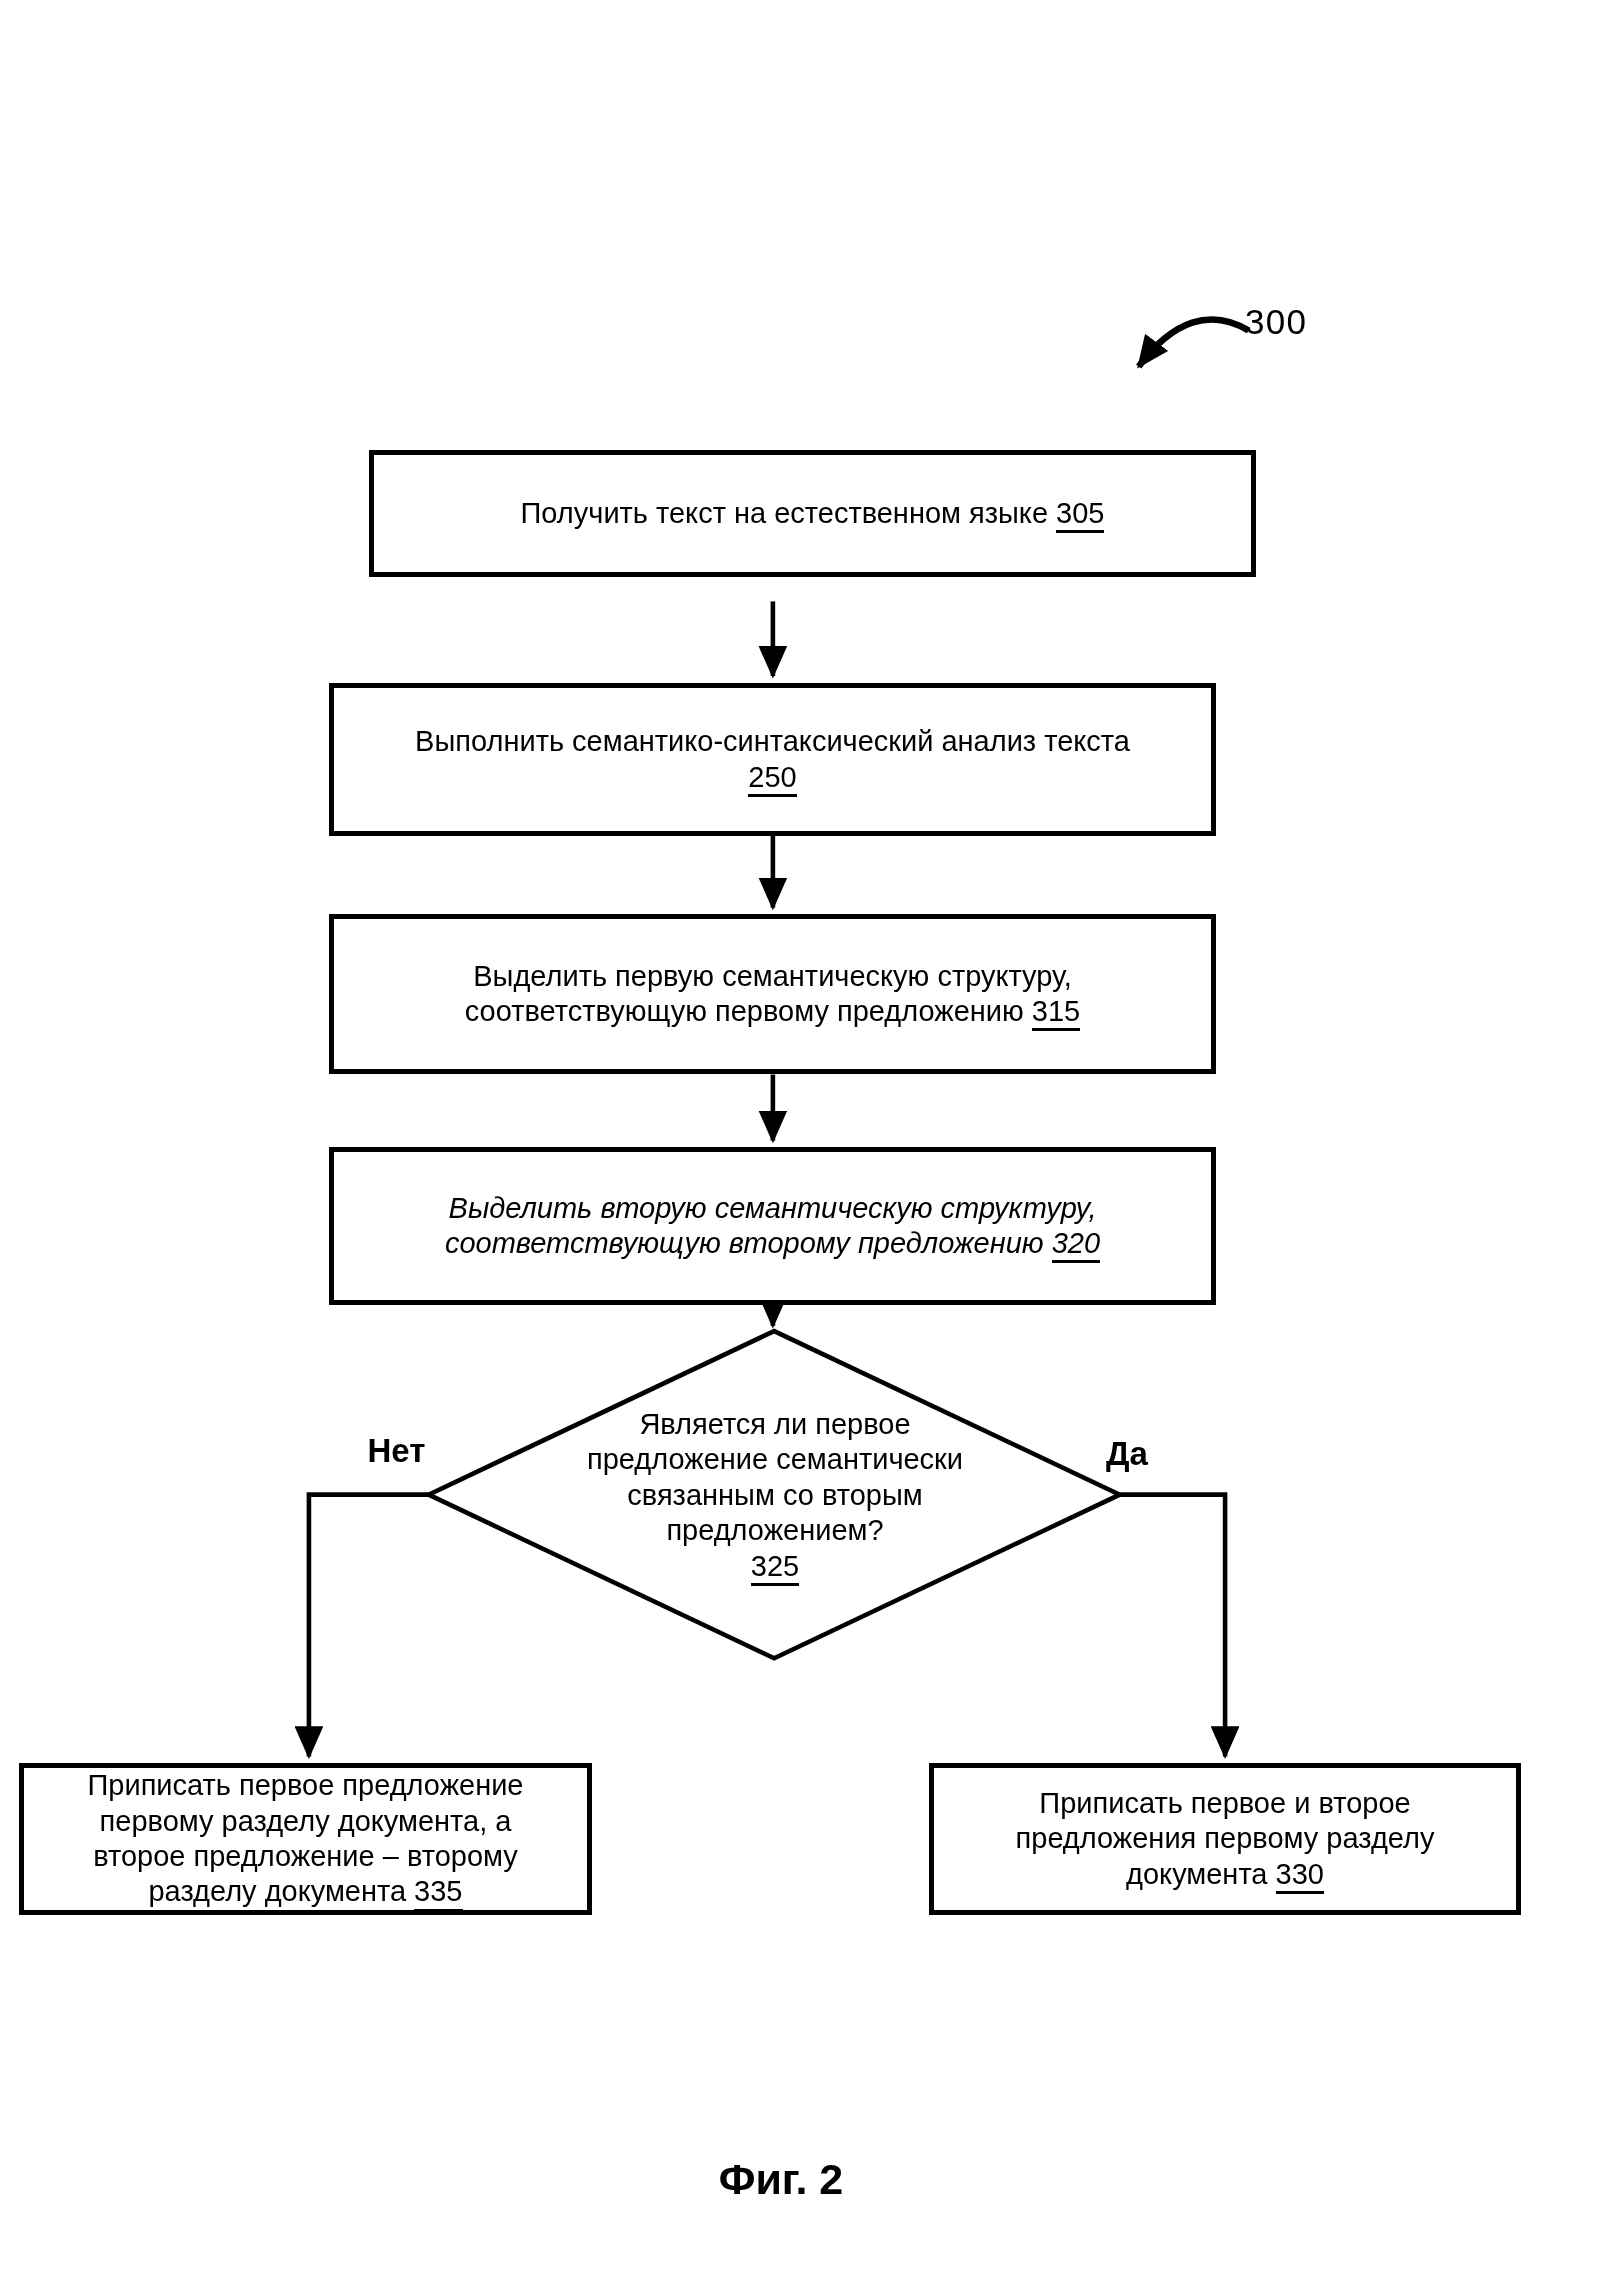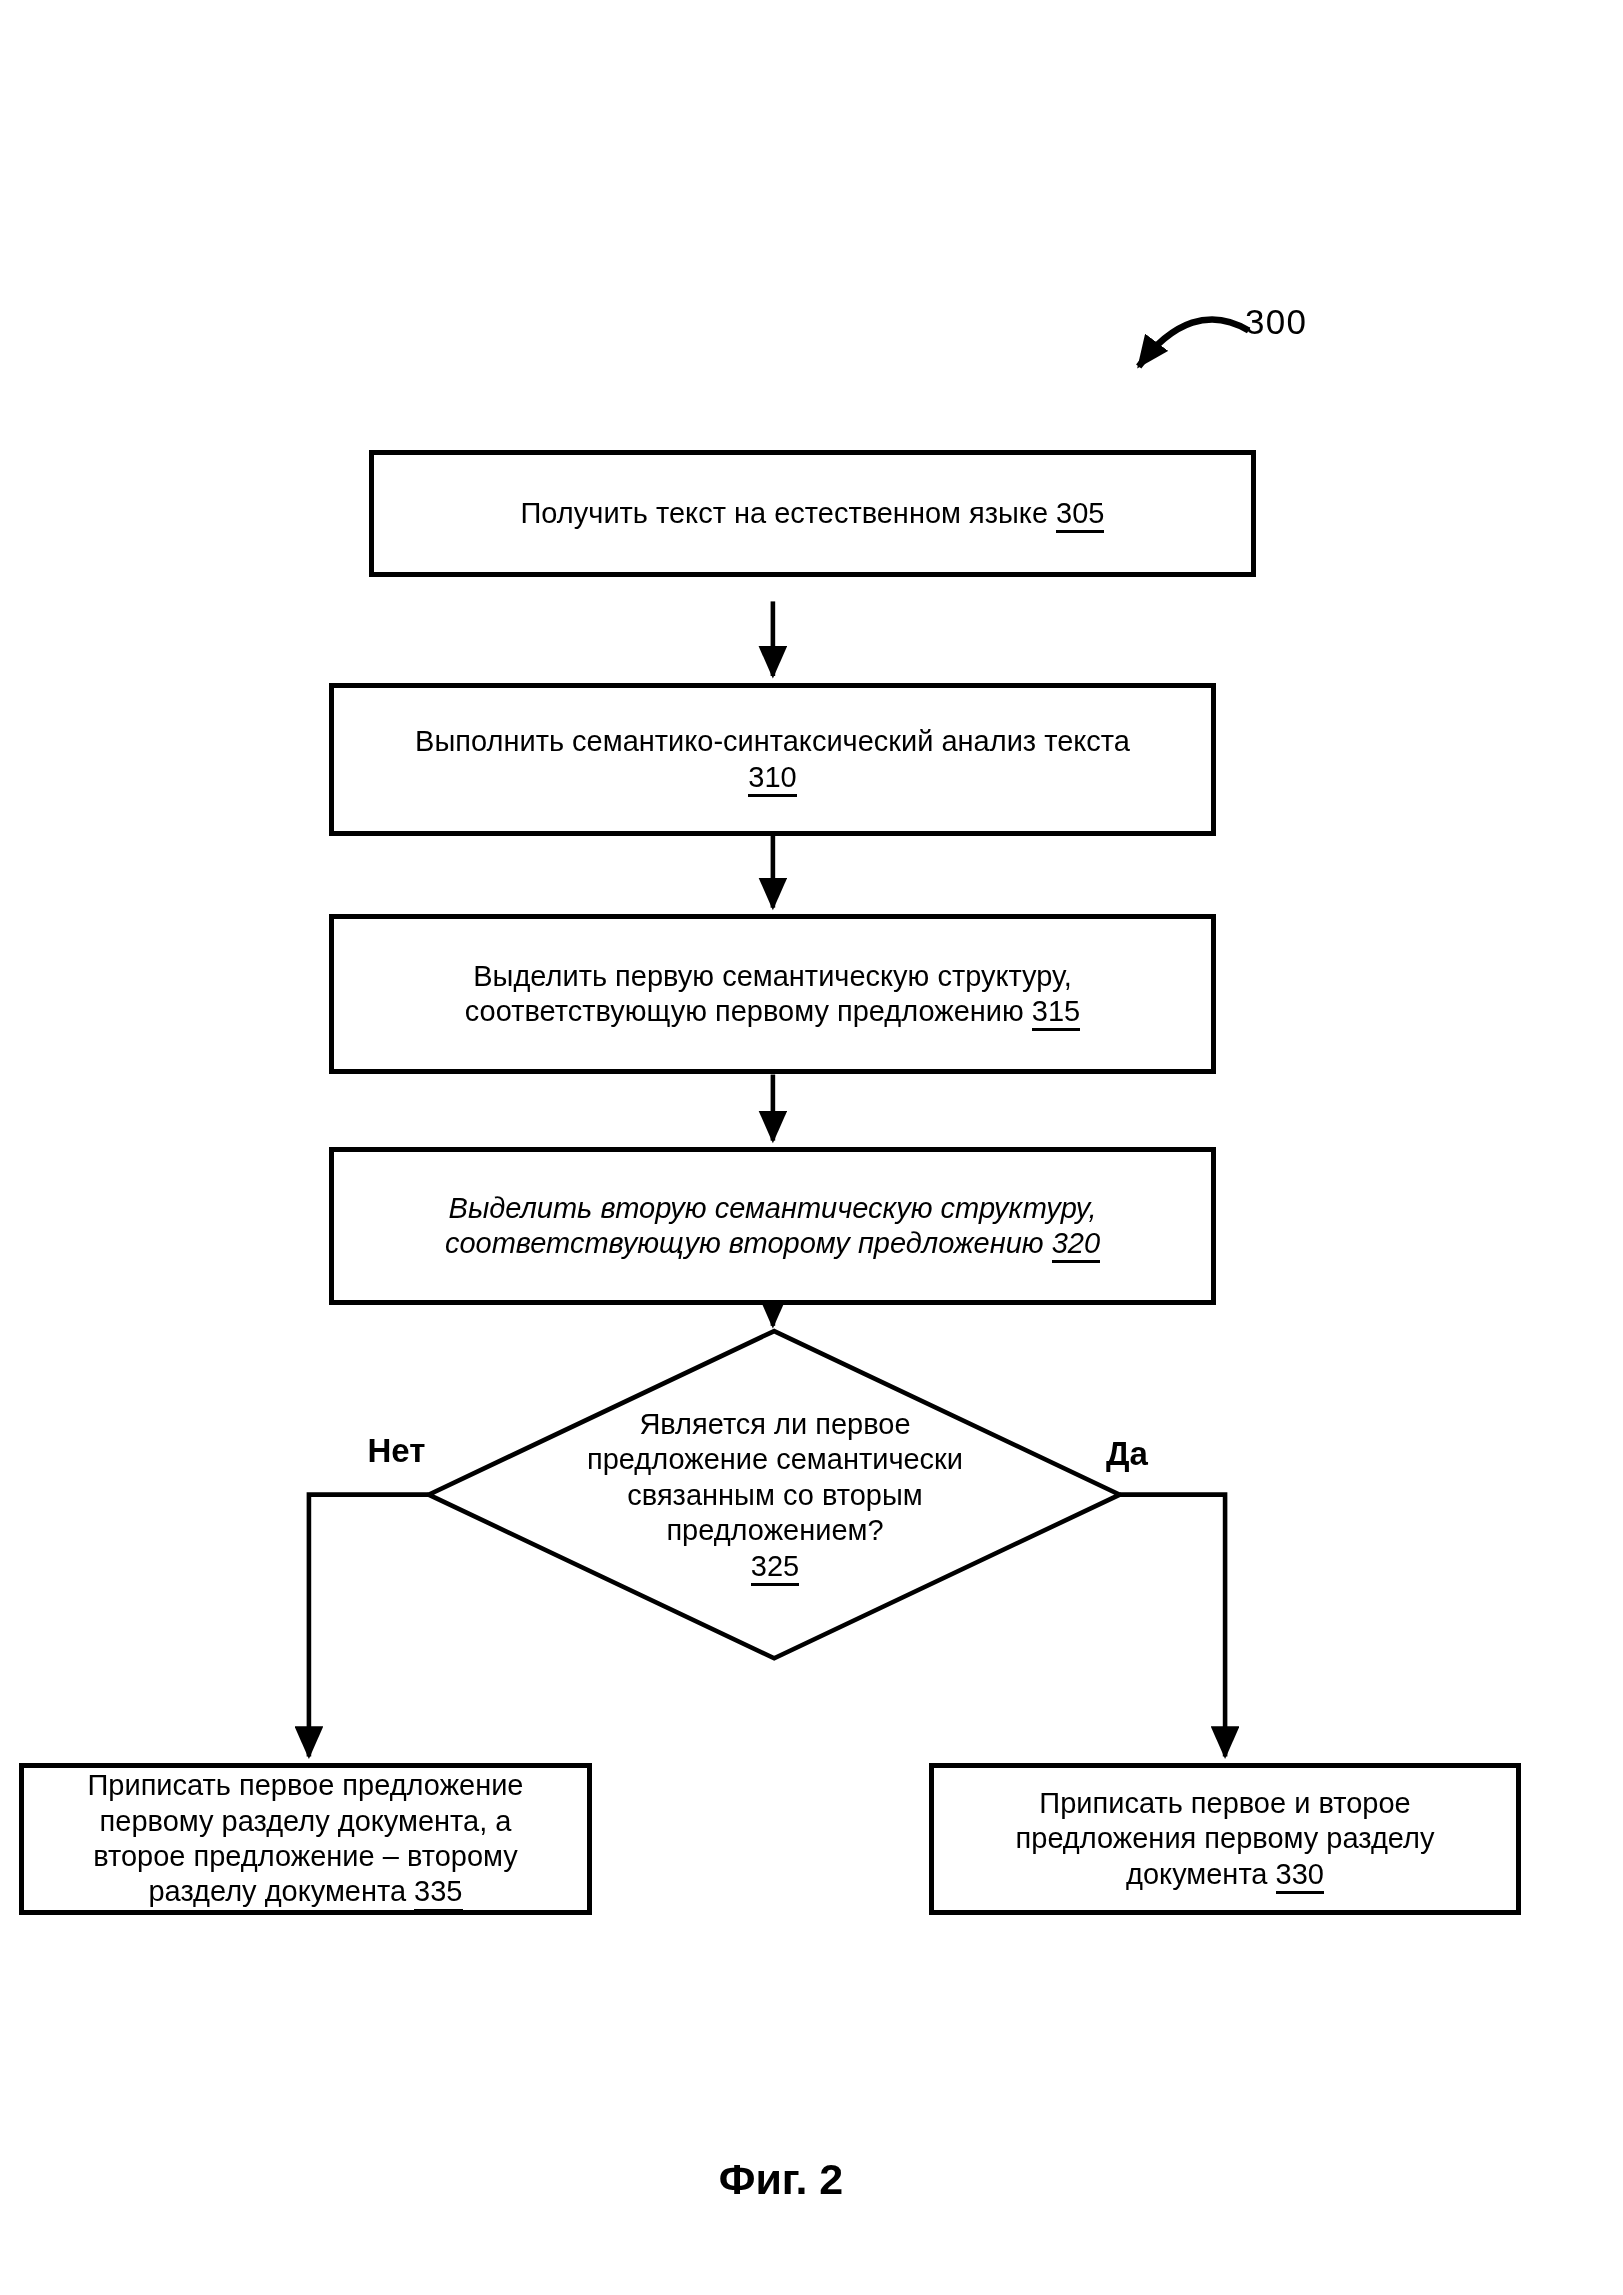--- a/index.html
+++ b/index.html
@@ -89,21 +89,21 @@
   </svg>
 
   <div class="fig-ref" style="left:1245px; top:302px;text-align:right;">300</div>
 
   <div class="flow-box" style="left:329px; top:450px; width:887px; height:127px;margin-left:40px;">
     <div class="node-text"><span>Получить текст на естественном языке</span> <span class="ref">305</span></div>
   </div>
 
   <div class="flow-box" style="left:329px; top:683px; width:887px; height:153px;">
     <div class="node-text"><span>Выполнить семантико-синтаксический анализ текста
-</span> <span class="ref">310</span></div>
+</span> <span class="ref">250</span></div>
   </div>
 
   <div class="flow-box" style="left:329px; top:914px; width:887px; height:160px;">
     <div class="node-text"><span>Выделить первую семантическую структуру,
 соответствующую первому предложению</span> <span class="ref">315</span></div>
   </div>
 
   <div class="flow-box" style="left:329px; top:1147px; width:887px; height:158px;font-style:italic;">
     <div class="node-text"><span>Выделить вторую семантическую структуру,
 соответствующую второму предложению</span> <span class="ref">320</span></div>

